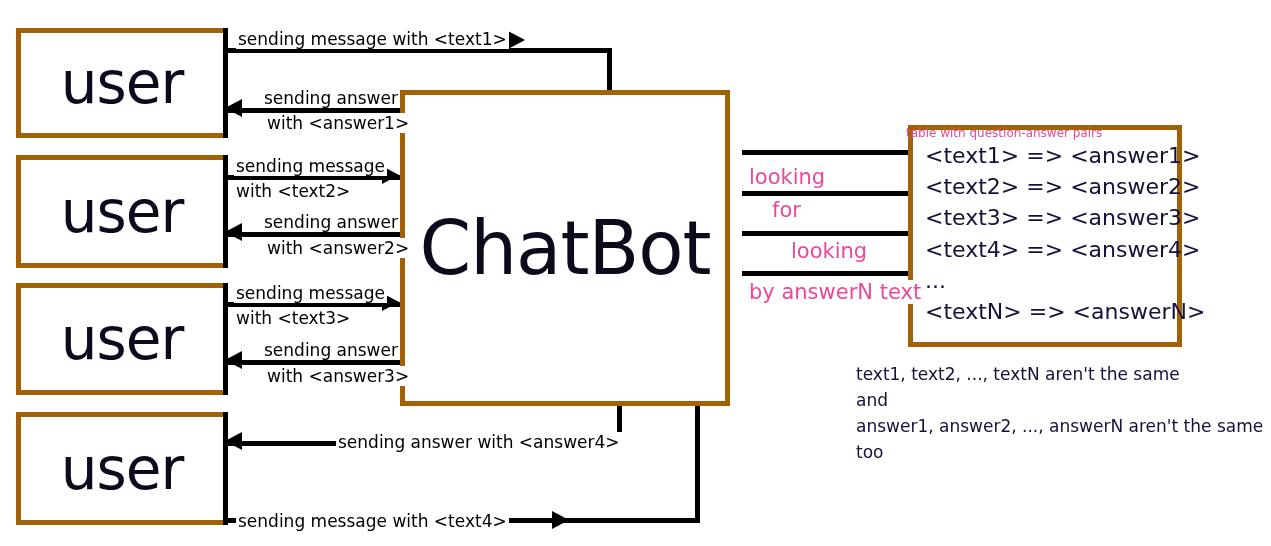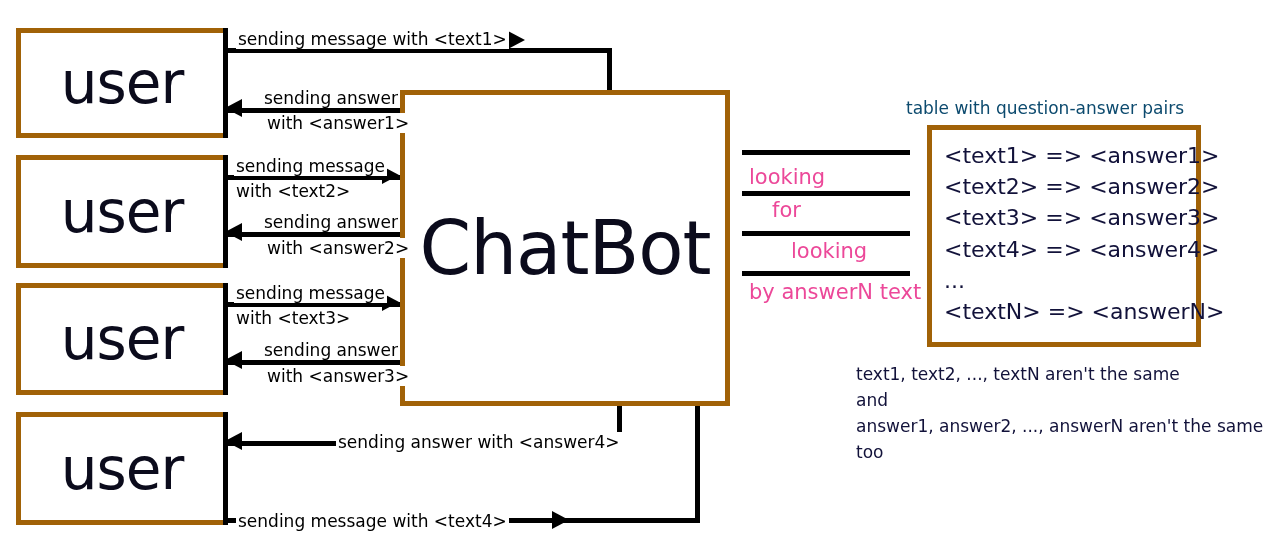--- a/index.html
+++ b/index.html
@@ -42,21 +42,20 @@
   }
   .chatbot-label {
     font-size: 74px;
     line-height: 1;
     color: #0b0b1c;
     letter-spacing: -1px;
   }
   .table-box {
     padding: 10px 16px 10px 12px;
     z-index: 6;
-    margin-left: 19px;
   }
   .table-row {
     font-size: 22px;
     line-height: 1.42;
     color: #12123a;
     white-space: nowrap;
   }
 
   
   .hline {
@@ -102,24 +101,25 @@
   .note {
     position: absolute;
     font-size: 17px;
     line-height: 1.35;
     color: #12123a;
     white-space: pre;
     z-index: 8;
   }
   .caption {
     position: absolute;
-    font-size: 17px;
-    color: #0c4a6e;
-    white-space: nowrap;
-    z-index: 8;
+    font-size: 12px;
+    color: #ec4899;
+    white-space: nowrap;
+    z-index: 8;
+    margin-top: 28px;
   }
   .side-lbl {
     position: absolute;
     font-size: 21px;
     color: #ec4899;
     background: #ffffff;
     white-space: nowrap;
     z-index: 8;
     padding: 0 2px;
     margin-top: 37px;

